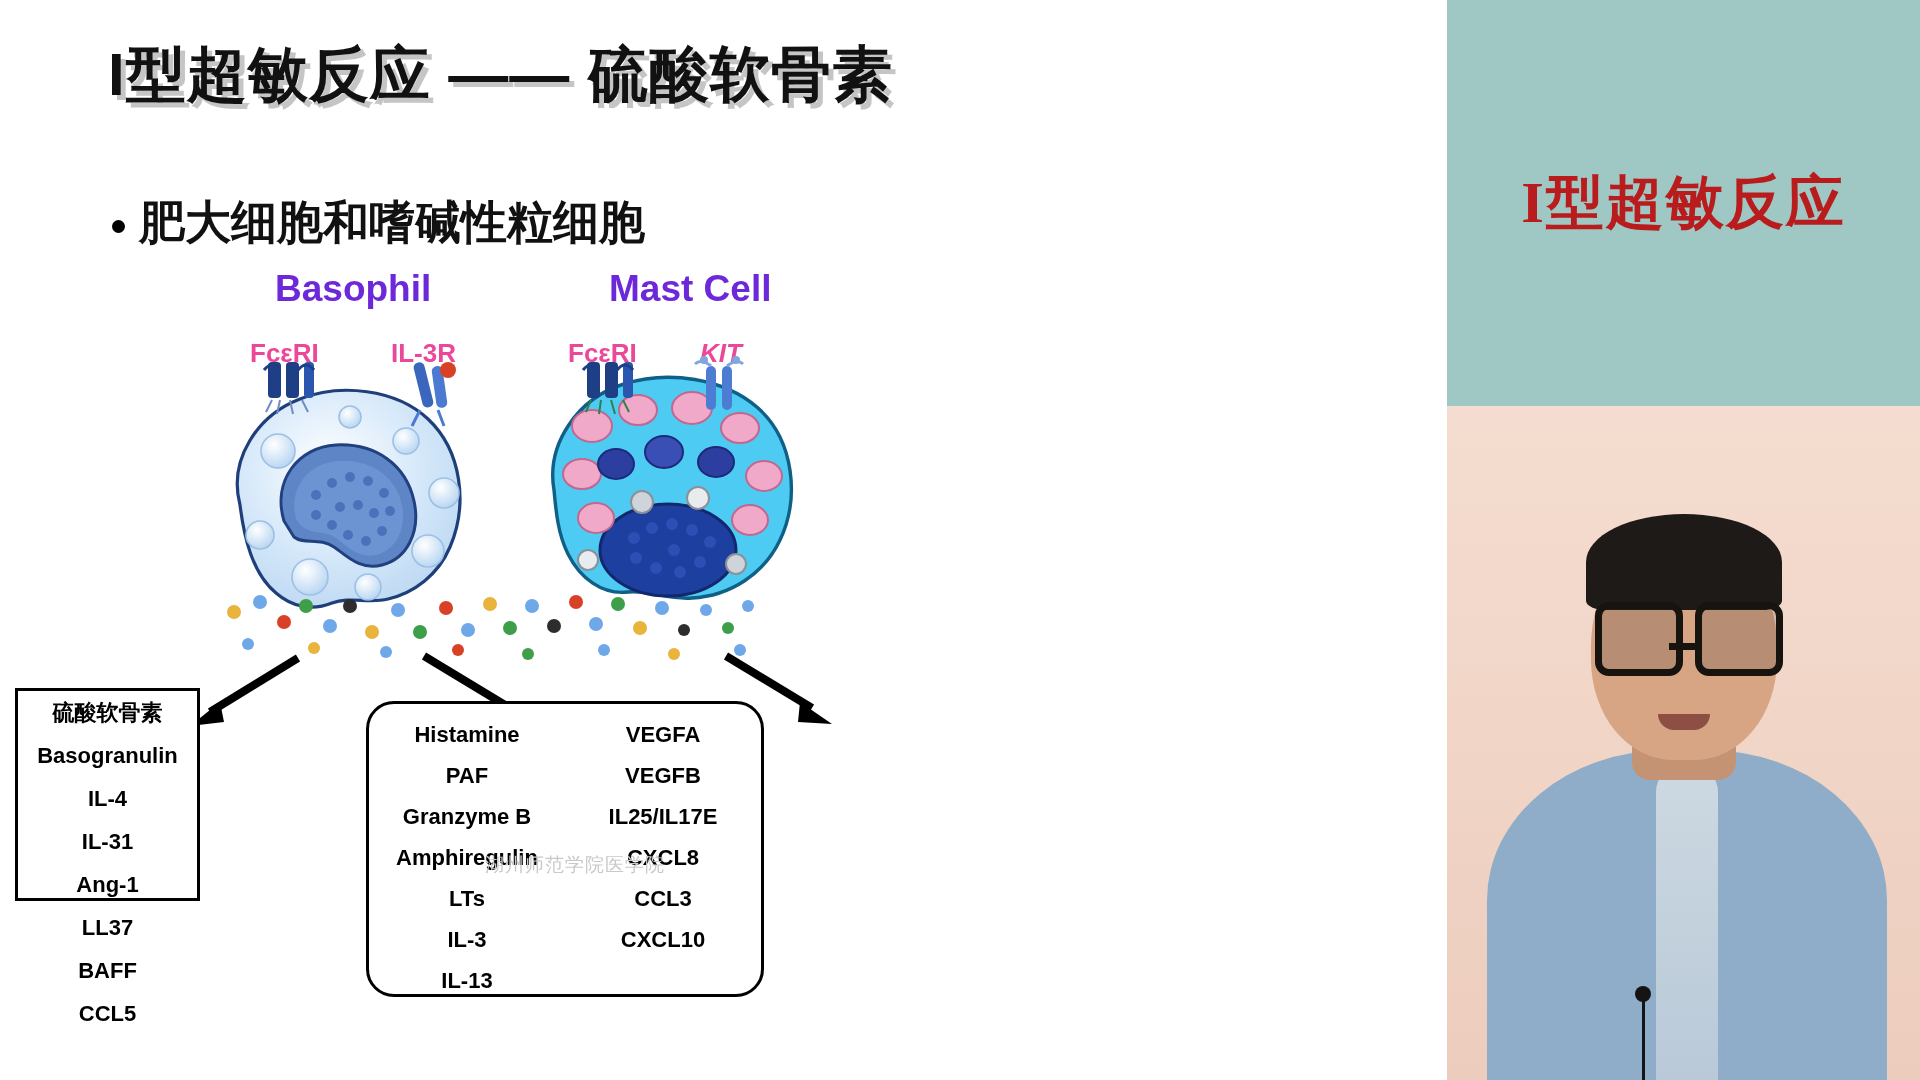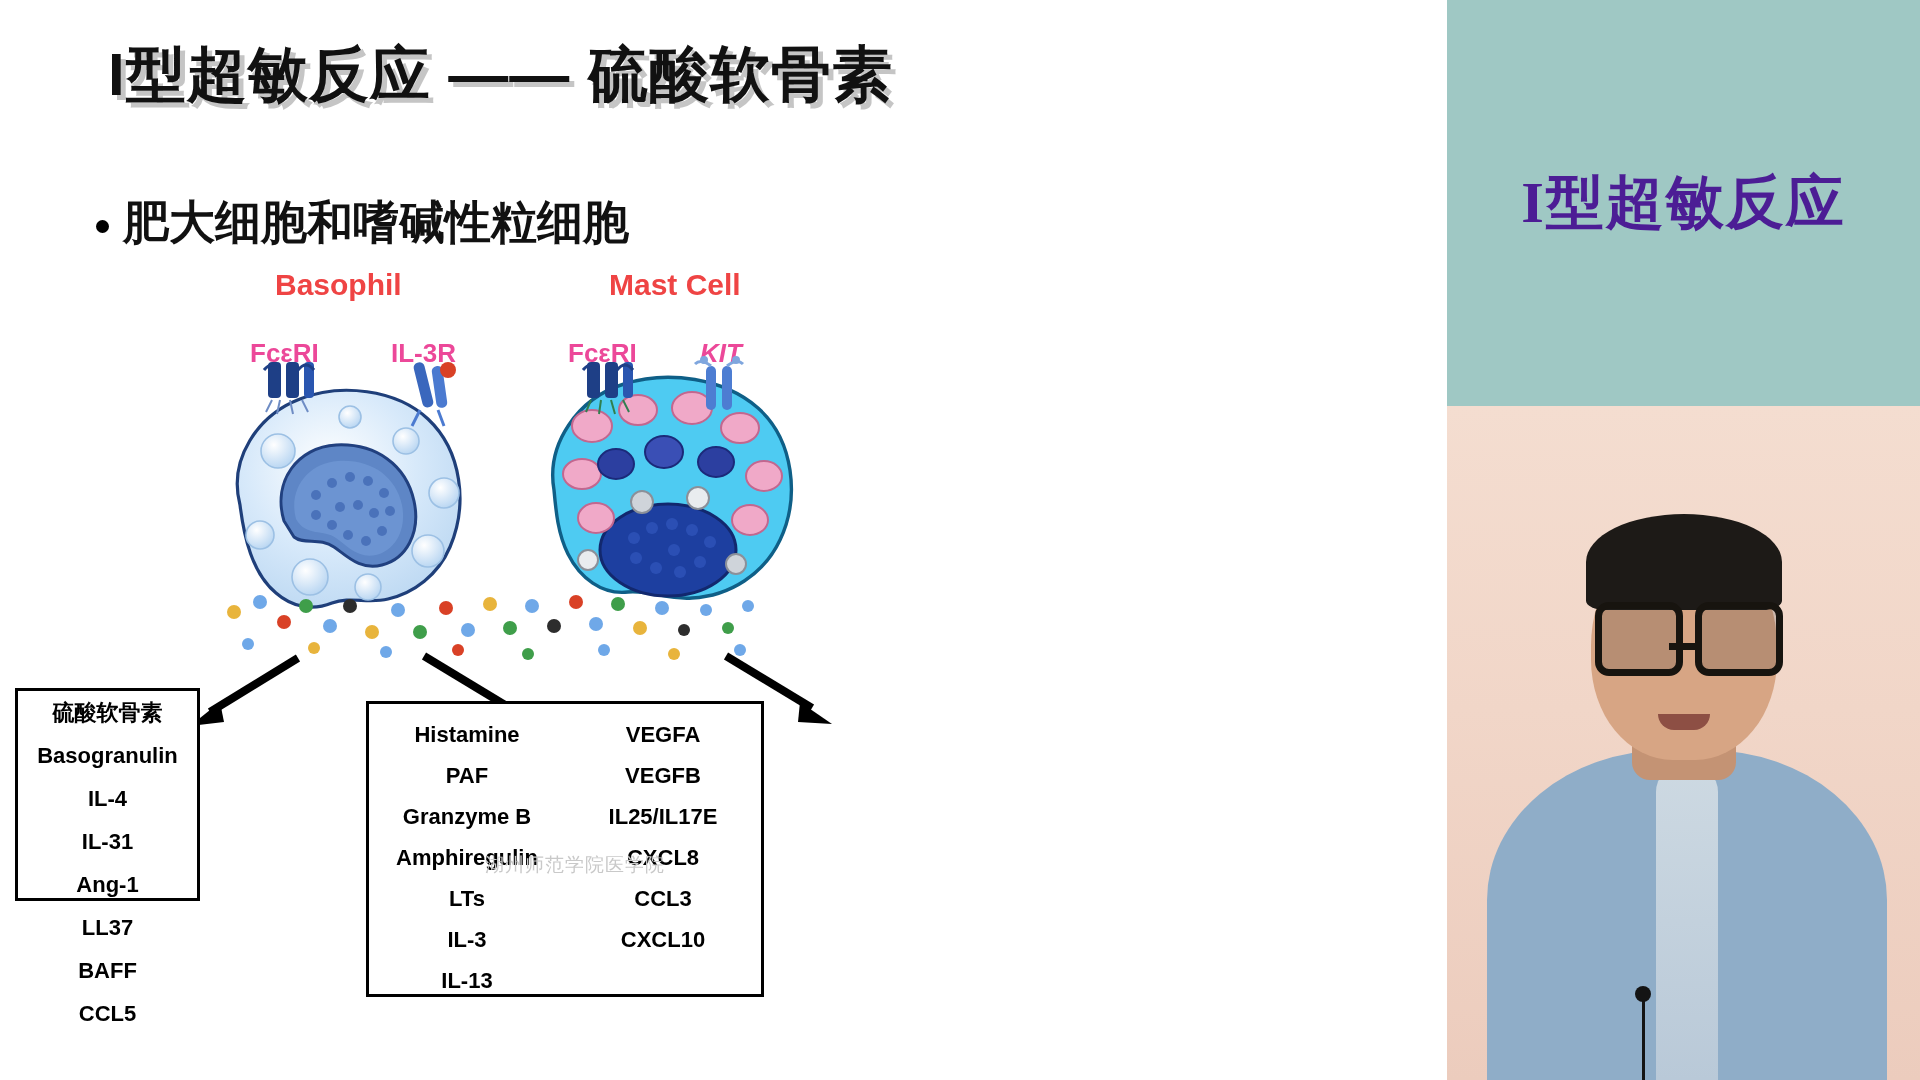--- a/index.html
+++ b/index.html
@@ -13,61 +13,61 @@
     position:absolute;left:0;top:0;width:1447px;height:1080px;
     background:#ffffff;overflow:hidden;
   }
   #slide-title{
     position:absolute;left:108px;top:35px;
     font-size:60px;font-weight:bold;color:#111111;
     letter-spacing:1px;white-space:nowrap;
     text-shadow:5px 5px 0 rgba(150,150,150,.55);
   }
   #bullet-row{
-    position:absolute;left:96px;top:192px;
+    position:absolute;left:112px;top:192px;
     display:flex;align-items:center;gap:14px;
   }
   #bullet-dot{
     width:13px;height:13px;border-radius:50%;background:#000;
     display:inline-block;margin-top:6px;
   }
   #bullet-text{font-size:46px;font-weight:bold;color:#111;white-space:nowrap;}
 
-  .cell-title{position:absolute;font-size:30px;font-weight:bold;color:#ef4444;}
+  .cell-title{position:absolute;font-size:37px;font-weight:bold;color:#6d28d9;}
   .recept-lbl{position:absolute;font-size:26px;font-weight:bold;color:#ec4899;}
 
   .cellwrap{position:absolute;}
 
   
   .listbox{
     position:absolute;border:3px solid #000;background:#fff;
     box-sizing:border-box;
   }
   .listbox .row{
     font-size:22px;font-weight:bold;color:#000;text-align:center;
     line-height:43px;white-space:nowrap;
   }
   #box-left{left:15px;top:688px;width:185px;height:213px;padding-top:0;}
-  #box-mid{left:366px;top:701px;width:398px;height:296px;padding-top:10px;}
+  #box-mid{left:366px;top:701px;width:398px;height:296px;padding-top:10px;border-radius:28px;}
   #box-mid .grid{display:grid;grid-template-columns:1fr 1fr;}
   #box-mid .grid .row{line-height:41px;}
 
   
   .arrow{position:absolute;overflow:visible;}
 
   
   #right-panel{position:absolute;left:1447px;top:0;width:473px;height:1080px;overflow:hidden;}
   #video-title-card{
     position:absolute;left:0;top:0;width:473px;height:406px;
     background:#9fc8c4;
     display:flex;align-items:center;justify-content:center;
   }
   #video-title-text{
     font-family:"Liberation Serif","DejaVu Serif",serif;
-    font-size:58px;font-weight:bold;color:#4c1d95;white-space:nowrap;
+    font-size:58px;font-weight:bold;color:#b91c1c;white-space:nowrap;
     letter-spacing:2px;
   }
   #video-feed{
     position:absolute;left:0;top:406px;width:473px;height:674px;
     background:linear-gradient(180deg,#f4ddd0 0%,#f1d6c8 45%,#ecccbd 100%);
     overflow:hidden;
   }
   
   #person-body{
     position:absolute;left:40px;bottom:0;width:400px;height:330px;

